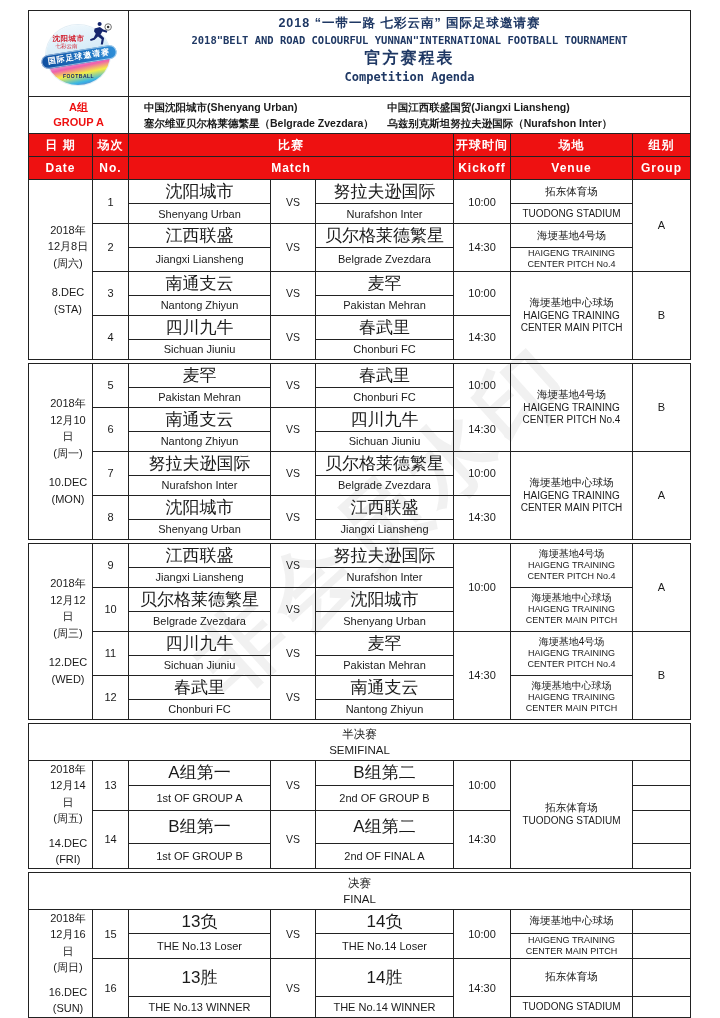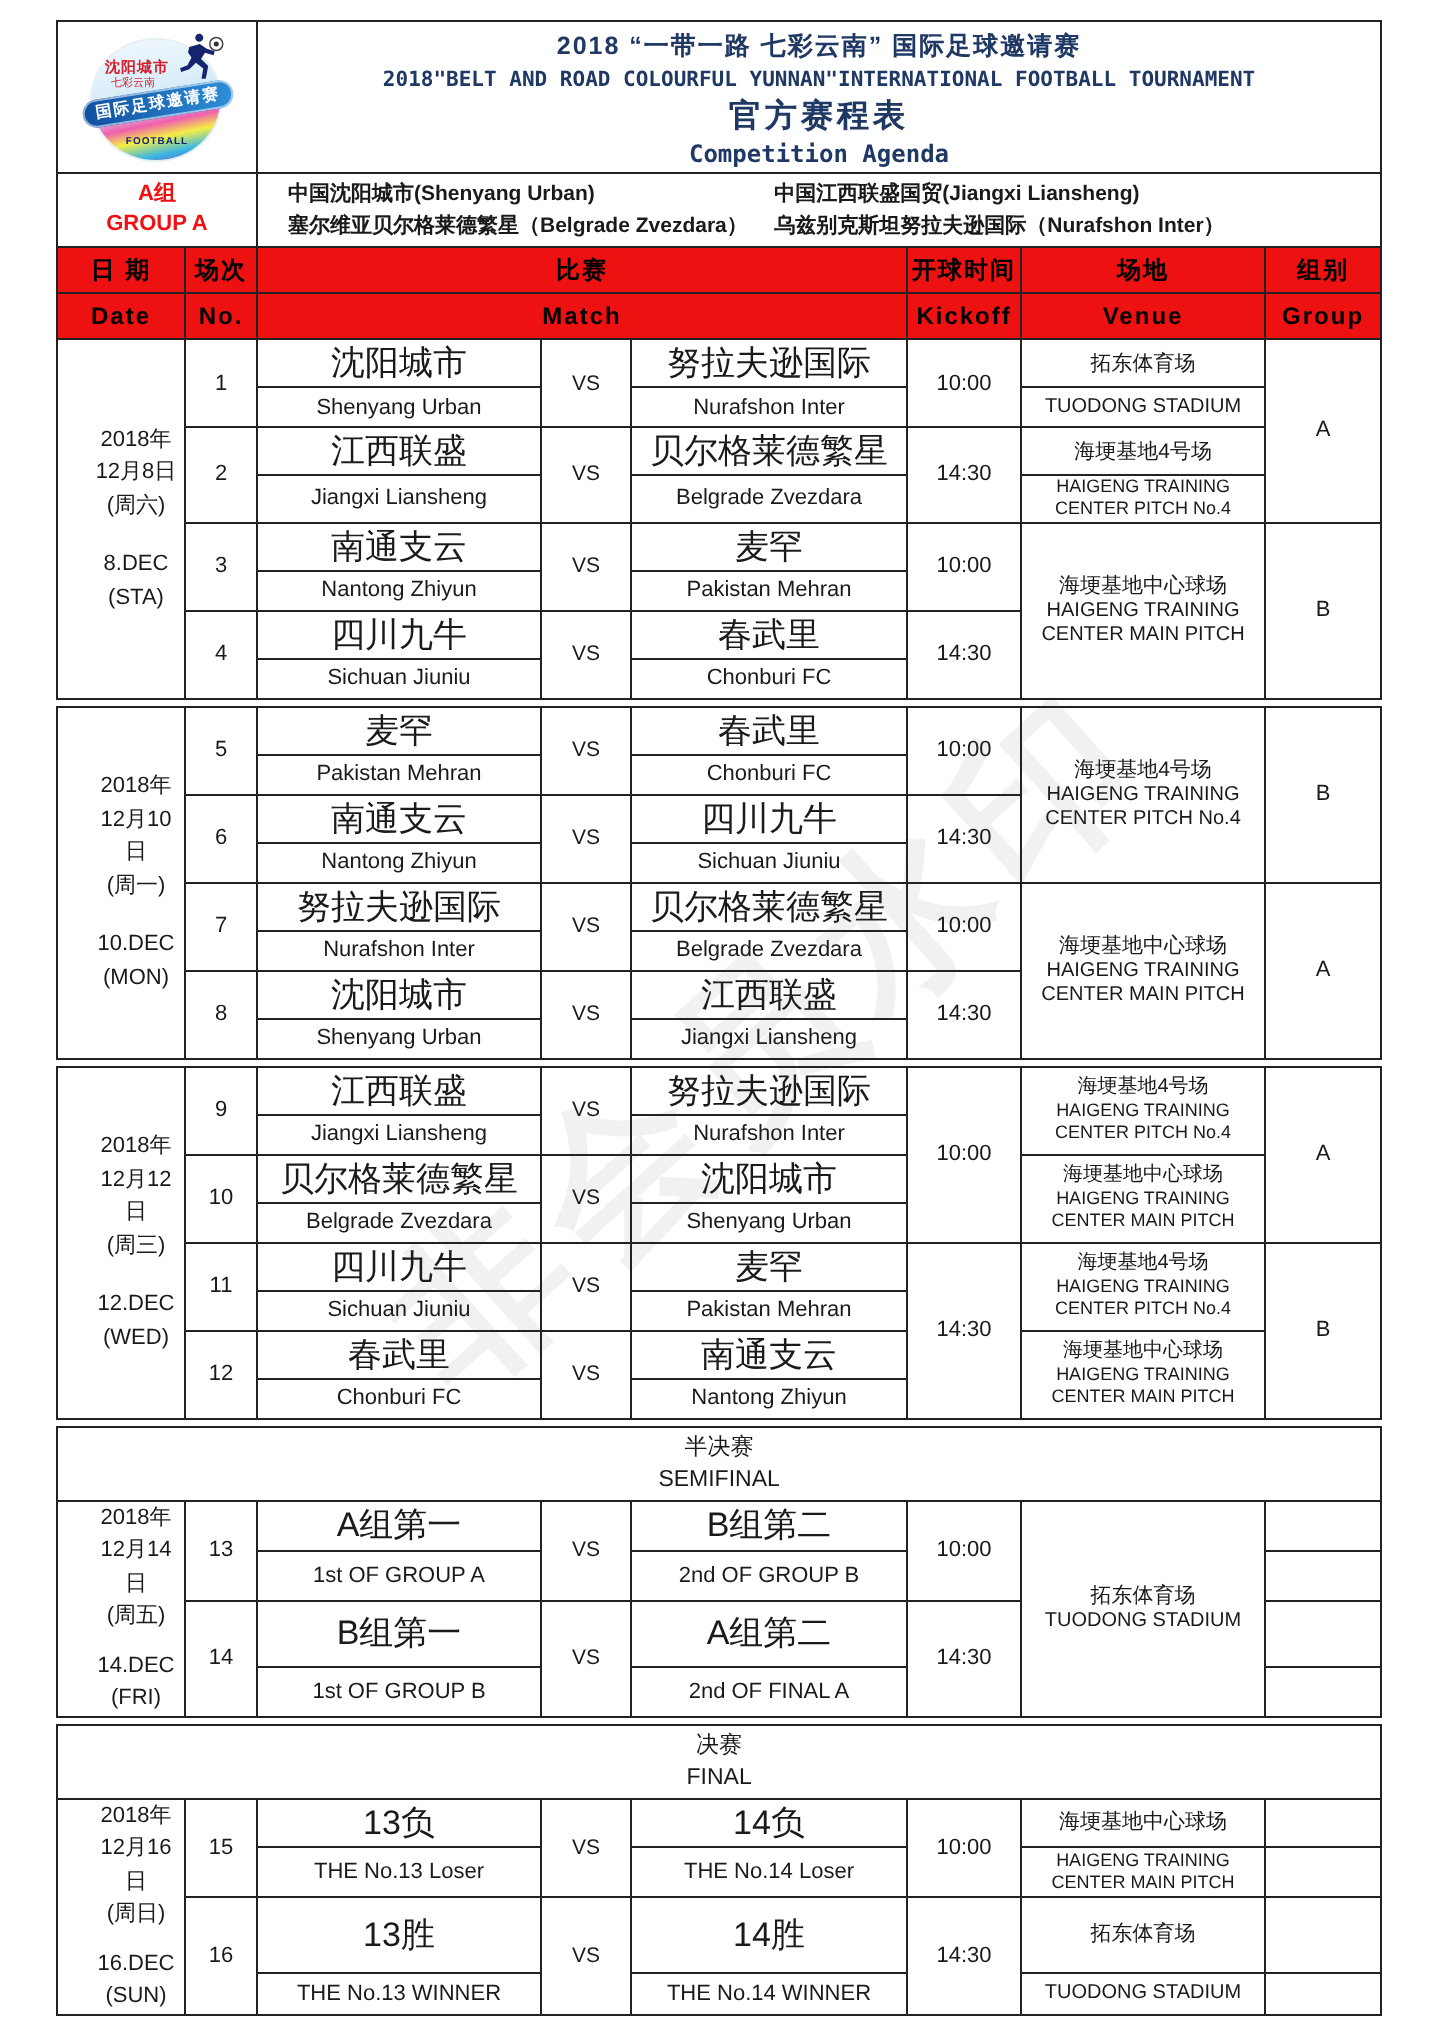--- a/index.html
+++ b/index.html
@@ -12,34 +12,34 @@
   table{border-collapse:collapse;table-layout:fixed;width:662px;}
   table.tight{margin-top:-1px;}
   table.gap{margin-top:3px;}
   td{border:1px solid #222;text-align:center;vertical-align:middle;padding:0 1px;overflow:hidden;}
   
   col.c-date{width:64px}col.c-no{width:36px}col.c-home{width:142px}col.c-vs{width:45px}
   col.c-away{width:138px}col.c-kick{width:57px}col.c-venue{width:122px}col.c-group{width:58px}
 
   
   .logo-cell{background:#fff;}
-  .titlebox{padding:4px 0 2px 0;}
+  .titlebox{padding:4px 0 12px 0;}
   .t1{color:#1f3864;font-weight:bold;font-size:12.5px;letter-spacing:1px;margin-bottom:2px;}
   .t2{color:#1f3864;font-weight:bold;font-size:10.5px;font-family:"DejaVu Sans Mono","Liberation Mono",monospace;letter-spacing:0;margin-bottom:2px;}
   .t3{color:#1f3864;font-weight:bold;font-size:16px;letter-spacing:2px;margin-bottom:1px;}
   .t4{color:#1f3864;font-weight:bold;font-size:12px;font-family:"DejaVu Sans Mono","Liberation Mono",monospace;}
 
   .glabel{color:#ee1111;font-weight:bold;font-size:11px;line-height:1.4;text-align:center;}
   .gteams{vertical-align:middle;}
   .gt-line{display:flex;text-align:left;font-weight:bold;font-size:10.5px;line-height:1.55;}
   .gt-left{width:46%;padding-left:14px;box-sizing:border-box;}
   .gt-right{width:54%;}
 
   
-  .hdr{background:#ee1111;color:#000000;font-weight:bold;font-size:12px;letter-spacing:1px;}
+  .hdr{background:#ee1111;color:#ffffff;font-weight:bold;font-size:12px;letter-spacing:1px;}
 
   
   .datec{font-size:11px;line-height:1.5;padding-left:16px;}
   .dgap{margin-top:13px;}
   .dgap-sm{margin-top:8px;}
   .noc{font-size:11px;}
   .zh{font-size:17px;}
   .en{font-size:11px;}
   .vsc{font-size:10.5px;}
   .kick{font-size:11px;}

